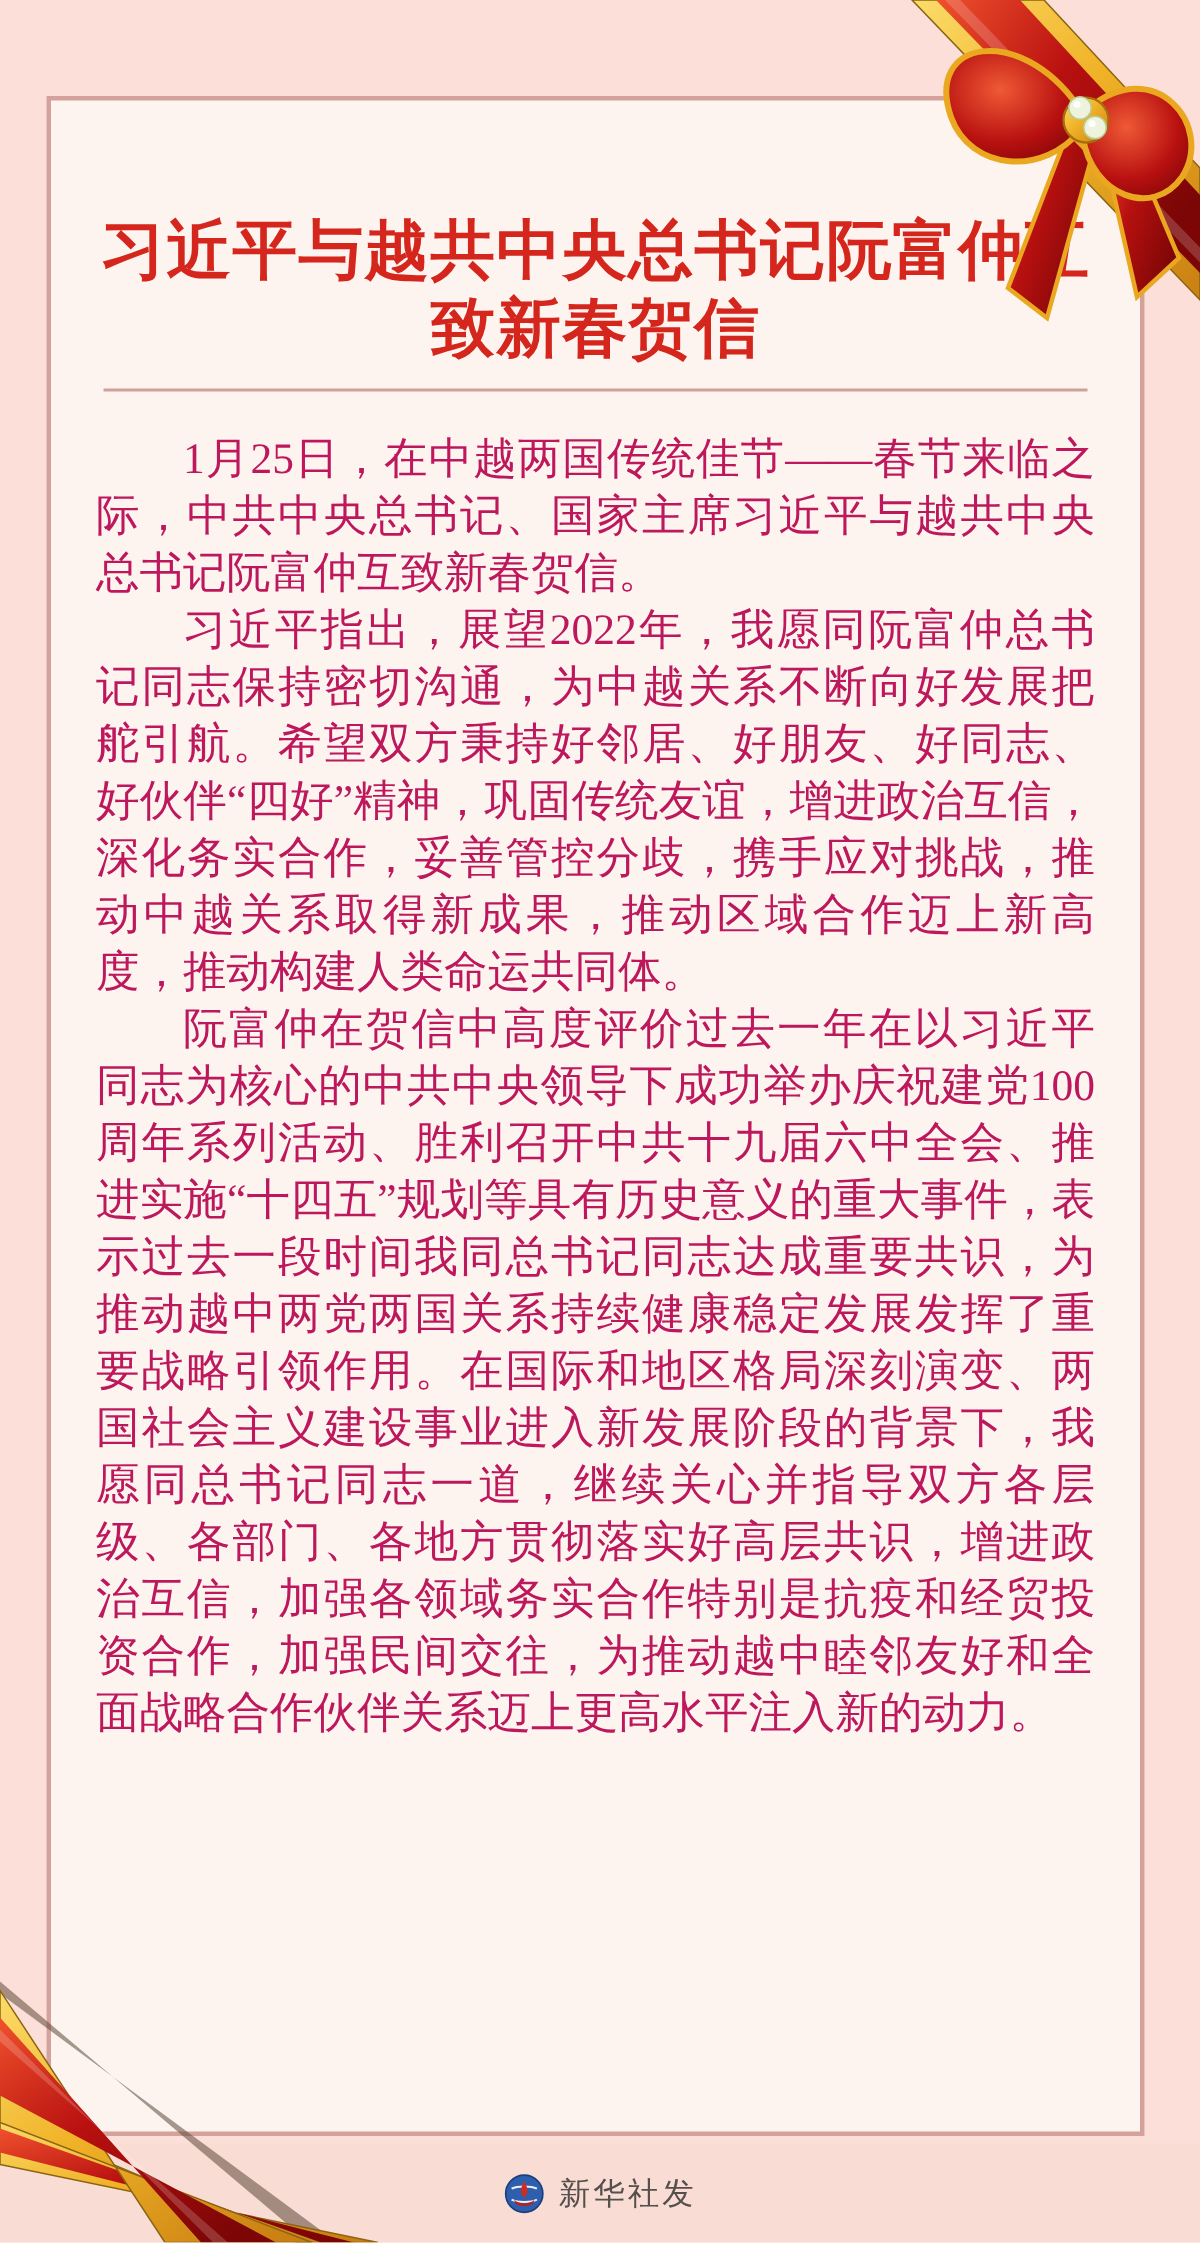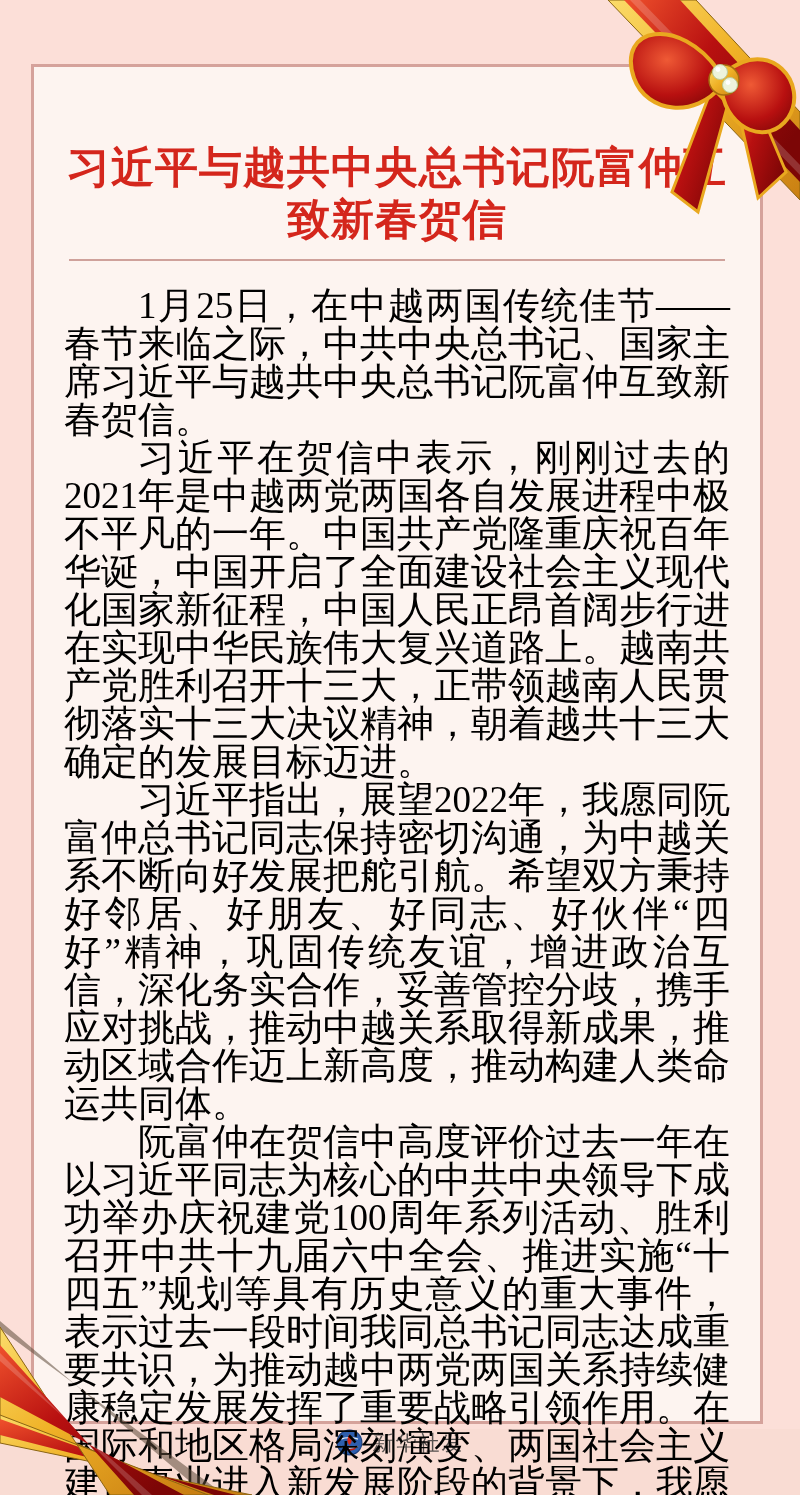--- a/index.html
+++ b/index.html
@@ -34,33 +34,33 @@
     width:656px;
     height:2px;
     background:#cfa19b;
   }
   .body-text{
     margin:26px 30px 0 30px;
   }
   .body-text p{
     margin:0;
     text-indent:2em;
-    font-size:37px;
+    font-size:29px;
     line-height:38px;
-    color:#000000;
+    color:#be185d;
     text-align:justify;
     font-family:"Liberation Serif","DejaVu Serif",serif;
   }
   .footer{
     position:absolute;
     left:0; bottom:0;
     width:800px; height:66px;
     background:#f9dcd3;
     display:flex;
-    align-items:flex-start;
+    align-items:center;
     justify-content:center;
     gap:10px;
     z-index:1;
   }
   .footer .credit{
     font-family:"Liberation Sans","DejaVu Sans",sans-serif;
     font-size:21px;
     color:#55504e;
     letter-spacing:2px;
   }
@@ -80,21 +80,20 @@
   }
 </style>
 </head>
 <body>
 
 <div class="panel">
   <h1 class="title">习近平与越共中央总书记阮富仲互致新春贺信</h1>
   <div class="title-divider"></div>
   <div class="body-text">
     <p>1月25日，在中越两国传统佳节——春节来临之际，中共中央总书记、国家主席习近平与越共中央总书记阮富仲互致新春贺信。</p>
-    <p>习近平在贺信中表示，刚刚过去的2021年是中越两党两国各自发展进程中极不平凡的一年。中国共产党隆重庆祝百年华诞，中国开启了全面建设社会主义现代化国家新征程，中国人民正昂首阔步行进在实现中华民族伟大复兴道路上。越南共产党胜利召开十三大，正带领越南人民贯彻落实十三大决议精神，朝着越共十三大确定的发展目标迈进。</p>
     <p>习近平指出，展望2022年，我愿同阮富仲总书记同志保持密切沟通，为中越关系不断向好发展把舵引航。希望双方秉持好邻居、好朋友、好同志、好伙伴“四好”精神，巩固传统友谊，增进政治互信，深化务实合作，妥善管控分歧，携手应对挑战，推动中越关系取得新成果，推动区域合作迈上新高度，推动构建人类命运共同体。</p>
     <p>阮富仲在贺信中高度评价过去一年在以习近平同志为核心的中共中央领导下成功举办庆祝建党100周年系列活动、胜利召开中共十九届六中全会、推进实施“十四五”规划等具有历史意义的重大事件，表示过去一段时间我同总书记同志达成重要共识，为推动越中两党两国关系持续健康稳定发展发挥了重要战略引领作用。在国际和地区格局深刻演变、两国社会主义建设事业进入新发展阶段的背景下，我愿同总书记同志一道，继续关心并指导双方各层级、各部门、各地方贯彻落实好高层共识，增进政治互信，加强各领域务实合作特别是抗疫和经贸投资合作，加强民间交往，为推动越中睦邻友好和全面战略合作伙伴关系迈上更高水平注入新的动力。</p>
 
   </div>
 </div>
 
 <div class="footer">
   <span style="display:inline-flex">
     <svg width="27" height="27" viewBox="0 0 24 24">
       <circle cx="12" cy="12" r="11" fill="#2e5fae"></circle>

